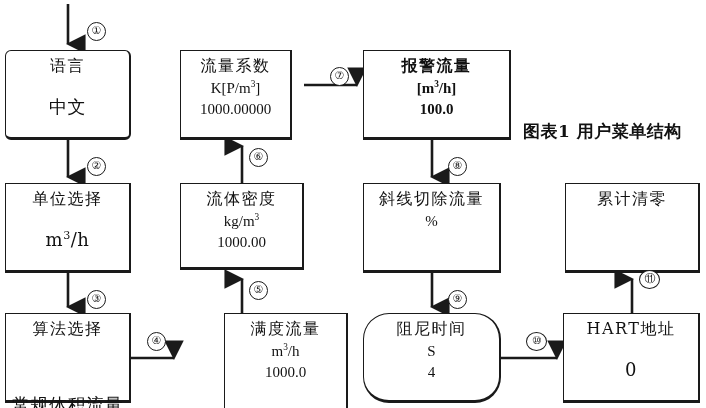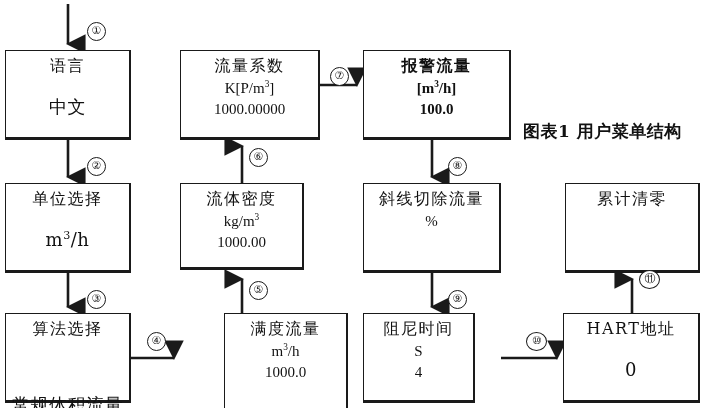--- a/index.html
+++ b/index.html
@@ -117,25 +117,25 @@
         <path d="M 242,183 L 242,146" marker-end="url(#arrow-down)"></path>
         <path d="M 304,85 L 357,85" marker-end="url(#arrow-down)"></path>
         <path d="M 432,140 L 432,177" marker-end="url(#arrow-down)"></path>
         <path d="M 432,273 L 432,307" marker-end="url(#arrow-down)"></path>
         <path d="M 501,358 L 557,358" marker-end="url(#arrow-down)"></path>
         <path d="M 632,313 L 632,279" marker-end="url(#arrow-down)"></path>
       </g>
   </svg>
 
   <div id="node-layer">
-      <div class="node" style="left: 5px; top: 50px; width: 126px; height: 90px;">
+      <div class="node" style="left: 5px; top: 50px; width: 126px; height: 90px; border-radius: 6px;">
         <span class="ln title">语言</span>
         <span class="ln bottom-title">中文</span>
       </div>
-      <div class="node" style="left: 180px; top: 50px; width: 140px; height: 90px;">
+      <div class="node" style="left: 180px; top: 50px; width: 112px; height: 90px;">
         <span class="ln title">流量系数</span>
         <span class="ln unit">K[P/m<sup>3</sup>]</span>
         <span class="ln value">1000.00000</span>
       </div>
       <div class="node" style="left: 363px; top: 50px; width: 148px; height: 90px; font-weight: bold;">
         <span class="ln title">报警流量</span>
         <span class="ln unit">[m<sup>3</sup>/h]</span>
         <span class="ln value">100.0</span>
       </div>
       <div class="node" style="left: 5px; top: 183px; width: 126px; height: 90px;">
@@ -156,21 +156,21 @@
       </div>
       <div class="node" style="left: 5px; top: 313px; width: 126px; height: 90px; gap: 35px;">
         <span class="ln title">算法选择</span>
         <span class="ln bottom-title">常规体积流量</span>
       </div>
       <div class="node" style="left: 180px; top: 313px; width: 124px; height: 116px; margin-left: 44px;">
         <span class="ln title">满度流量</span>
         <span class="ln unit">m<sup>3</sup>/h</span>
         <span class="ln value">1000.0</span>
       </div>
-      <div class="node" style="left: 363px; top: 313px; width: 112px; height: 90px;">
+      <div class="node" style="left: 363px; top: 313px; width: 138px; height: 90px; border-radius: 26px;">
         <span class="ln title">阻尼时间</span>
         <span class="ln unit">S</span>
         <span class="ln value">4</span>
       </div>
       <div class="node" style="left: 563px; top: 313px; width: 137px; height: 90px;">
         <span class="ln title">HART地址</span>
         <span class="ln bottom-title">0</span>
       </div>
     </div>
   <div id="marker-layer">

